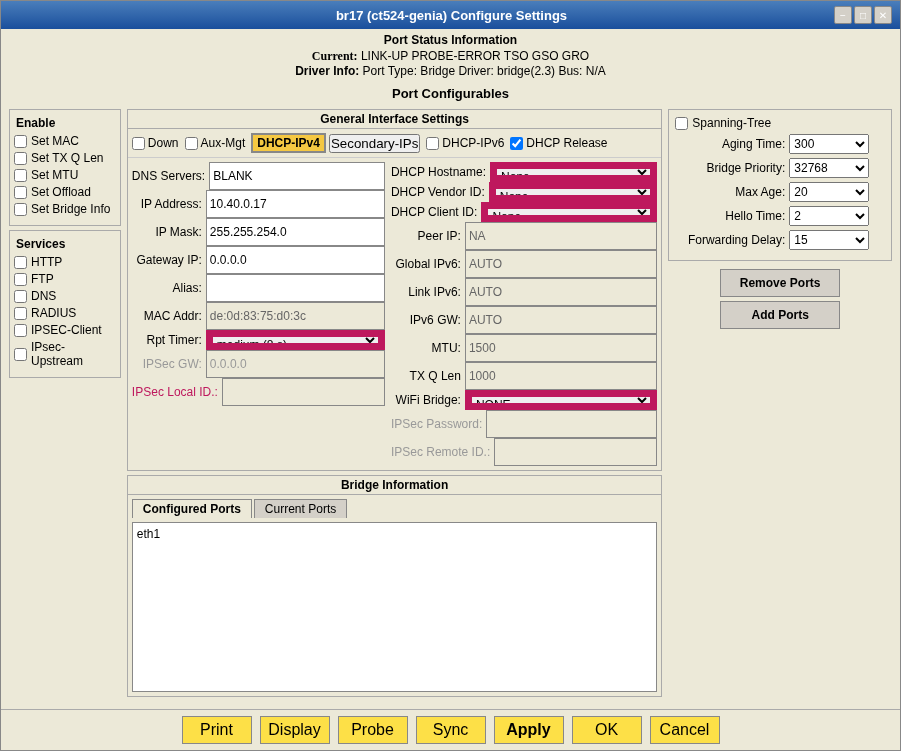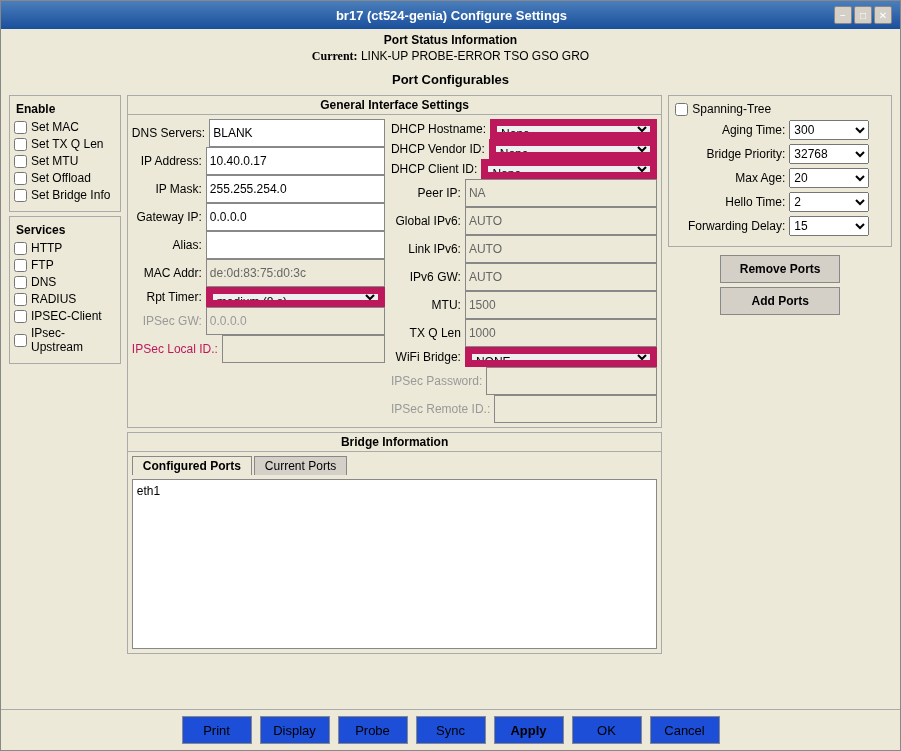--- a/index.html
+++ b/index.html
@@ -262,24 +262,24 @@
       display: flex;
       justify-content: center;
       gap: 8px;
       padding: 6px;
       border-top: 1px solid #aaa;
       background: #ece9d8;
     }
     .bottom-btn {
       width: 70px;
       height: 28px;
-      background: #1d4ed8;
-      border: 1px solid #888;
-      cursor: pointer;
-      font-size: 13px;
+      background: #fde047;
+      border: 1px solid #888;
+      cursor: pointer;
+      font-size: 16px;
     }
     .bottom-btn.apply-btn {
       font-weight: bold;
     }
   </style>
 </head>
 <body>
 
 <div class="window">
 
@@ -292,20 +292,24 @@
       <div class="title-btn">✕</div>
     </div>
   </div>
 
   <div class="port-status">
     <div class="title-label">Port Status Information</div>
     <div>
       <span style="font-weight:bold;font-family:Liberation Serif, serif;">Current:</span>
       <span>LINK-UP PROBE-ERROR TSO GSO GRO</span>
     </div>
+    <div>
+      <span style="font-weight:bold;">Driver Info:</span>
+      <span>Port Type: Bridge   Driver: bridge(2.3)  Bus: N/A</span>
+    </div>
   </div>
 
   <div class="port-configurables-title">Port Configurables</div>
 
   <div class="main-area">
 
     <div class="left-panel">
 
       <div class="panel-section">
         <div class="panel-section-title">Enable</div>
@@ -358,20 +362,42 @@
           <span>IPsec-Upstream</span>
         </div>
       </div>
     </div>
 
     <div class="center-panel">
 
       <div class="general-settings-box">
         <div class="general-settings-title">General Interface Settings</div>
 
+        <div class="inline-checkboxes">
+          <div class="inline-check">
+            <input type="checkbox" style="">
+            <span>Down</span>
+          </div>
+          <div class="inline-check">
+            <input type="checkbox" style="">
+            <span>Aux-Mgt</span>
+          </div>
+          <div class="inline-check" style="display:flex;align-items:center;gap:3px;">
+            <button class="dhcp-ipv4-btn">DHCP-IPv4</button>
+            <button class="btn-small">Secondary-IPs</button>
+          </div>
+          <div class="inline-check">
+            <input type="checkbox" style="">
+            <span>DHCP-IPv6</span>
+          </div>
+          <div class="inline-check">
+            <input type="checkbox" checked="" style="">
+            <span>DHCP Release</span>
+          </div>
+        </div>
 
         <div class="general-settings-content">
 
           <div class="col-left-settings">
             <div class="row-item">
               <label>DNS Servers:</label>
               <input type="text" value="BLANK" style="">
             </div>
             <div class="row-item">
               <label>IP Address:</label>

